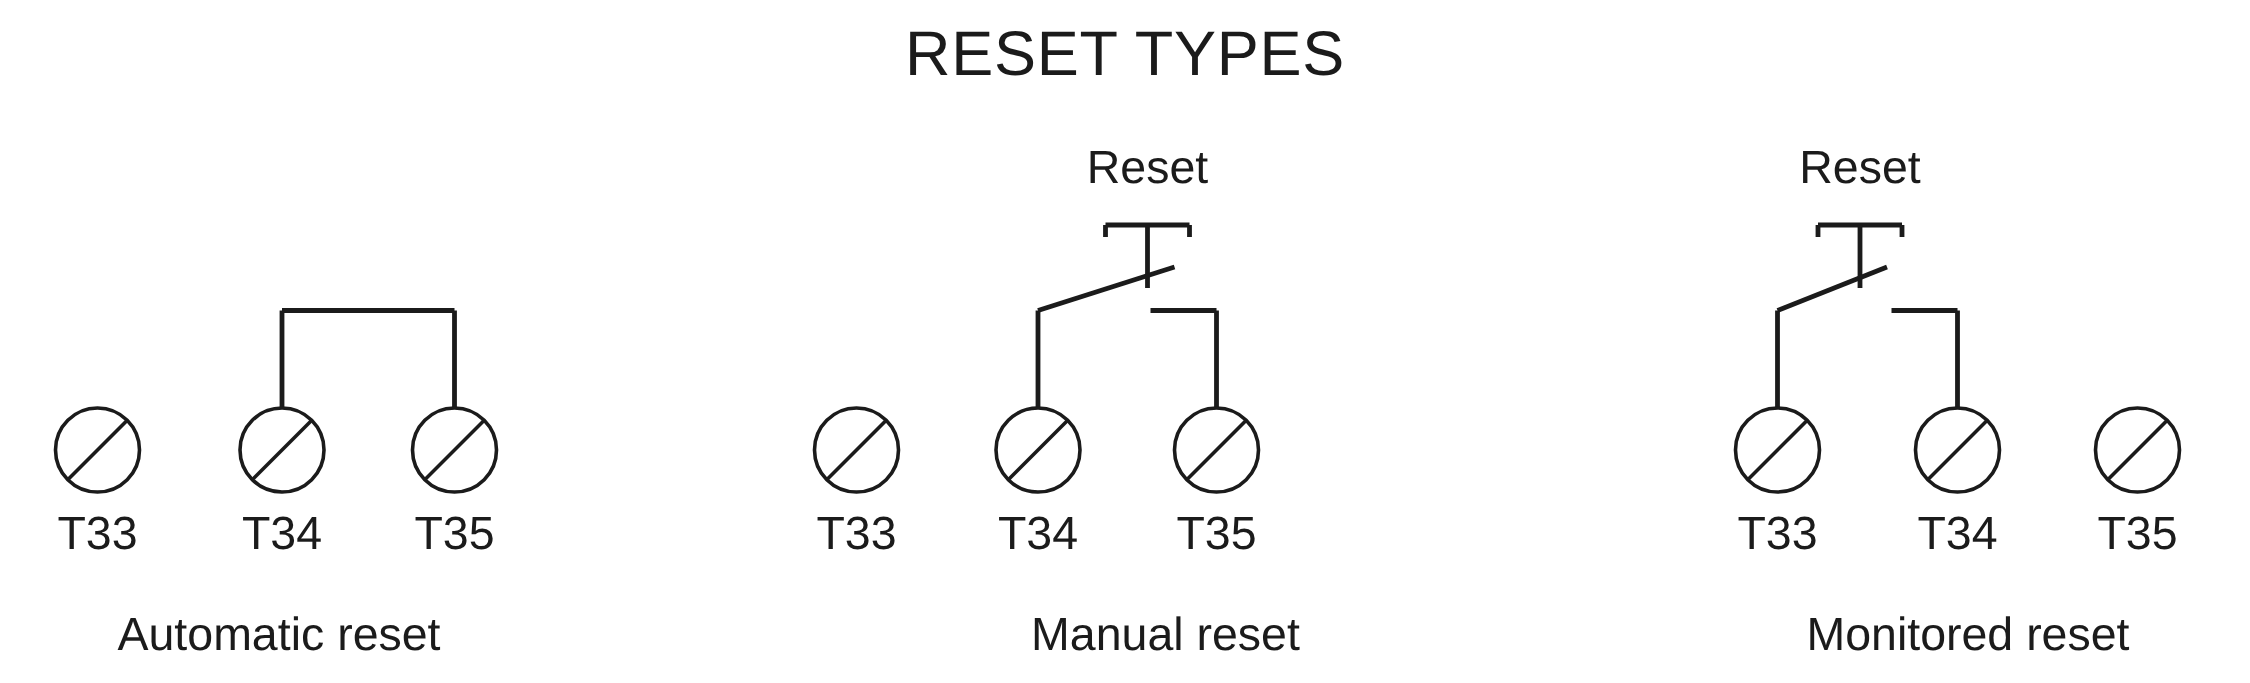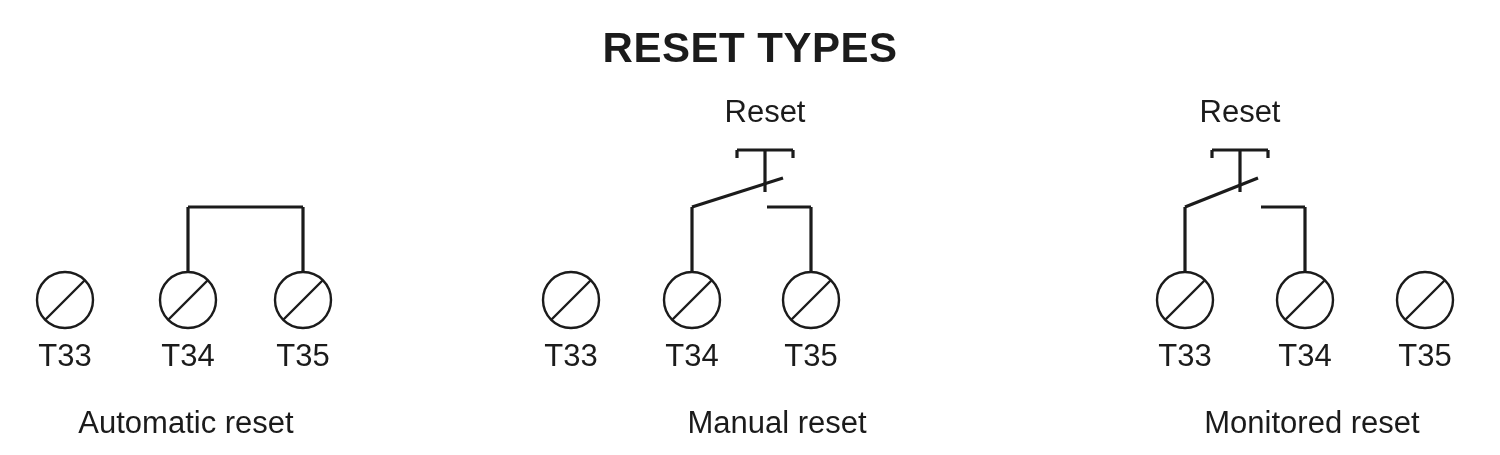--- a/index.html
+++ b/index.html
@@ -11,26 +11,26 @@
     width: 1500px;
     height: 455px;
     position: relative;
     font-family: "Liberation Sans", sans-serif;
     color: #1a1a1a;
     overflow: hidden;
   }
 
   #diagram-title {
     position: absolute;
-    top: 24px;
+    top: 12px;
     left: 0;
     width: 1500px;
     text-align: center;
     font-size: 42px;
-    font-weight: bold;
+    font-weight: normal;
     letter-spacing: 0.5px;
     color: #1b1b1b;
   }
 
   .reset-group {
     position: absolute;
     top: 80px;
     height: 375px;
   }
   #group-automatic { left: 0px;    width: 400px; }

